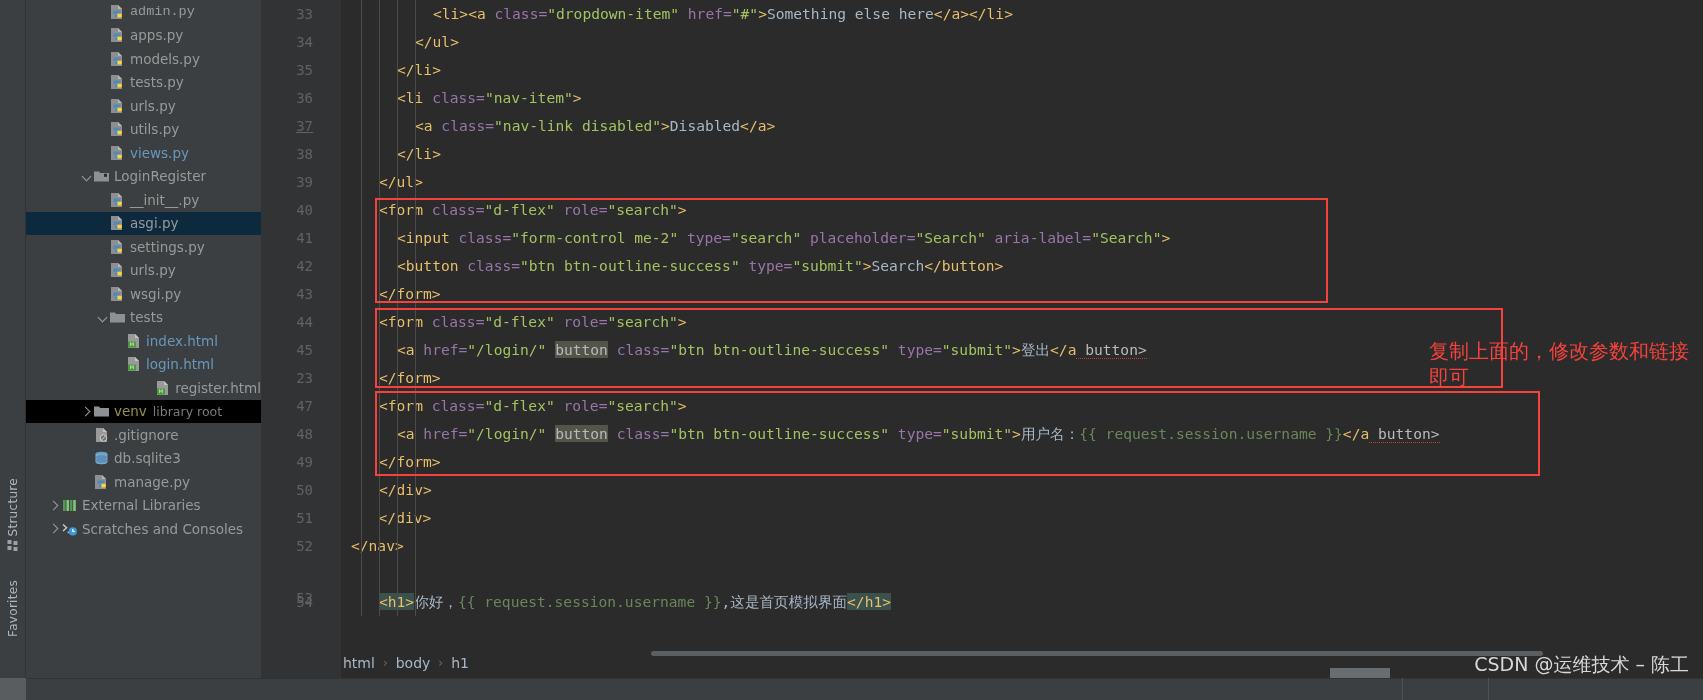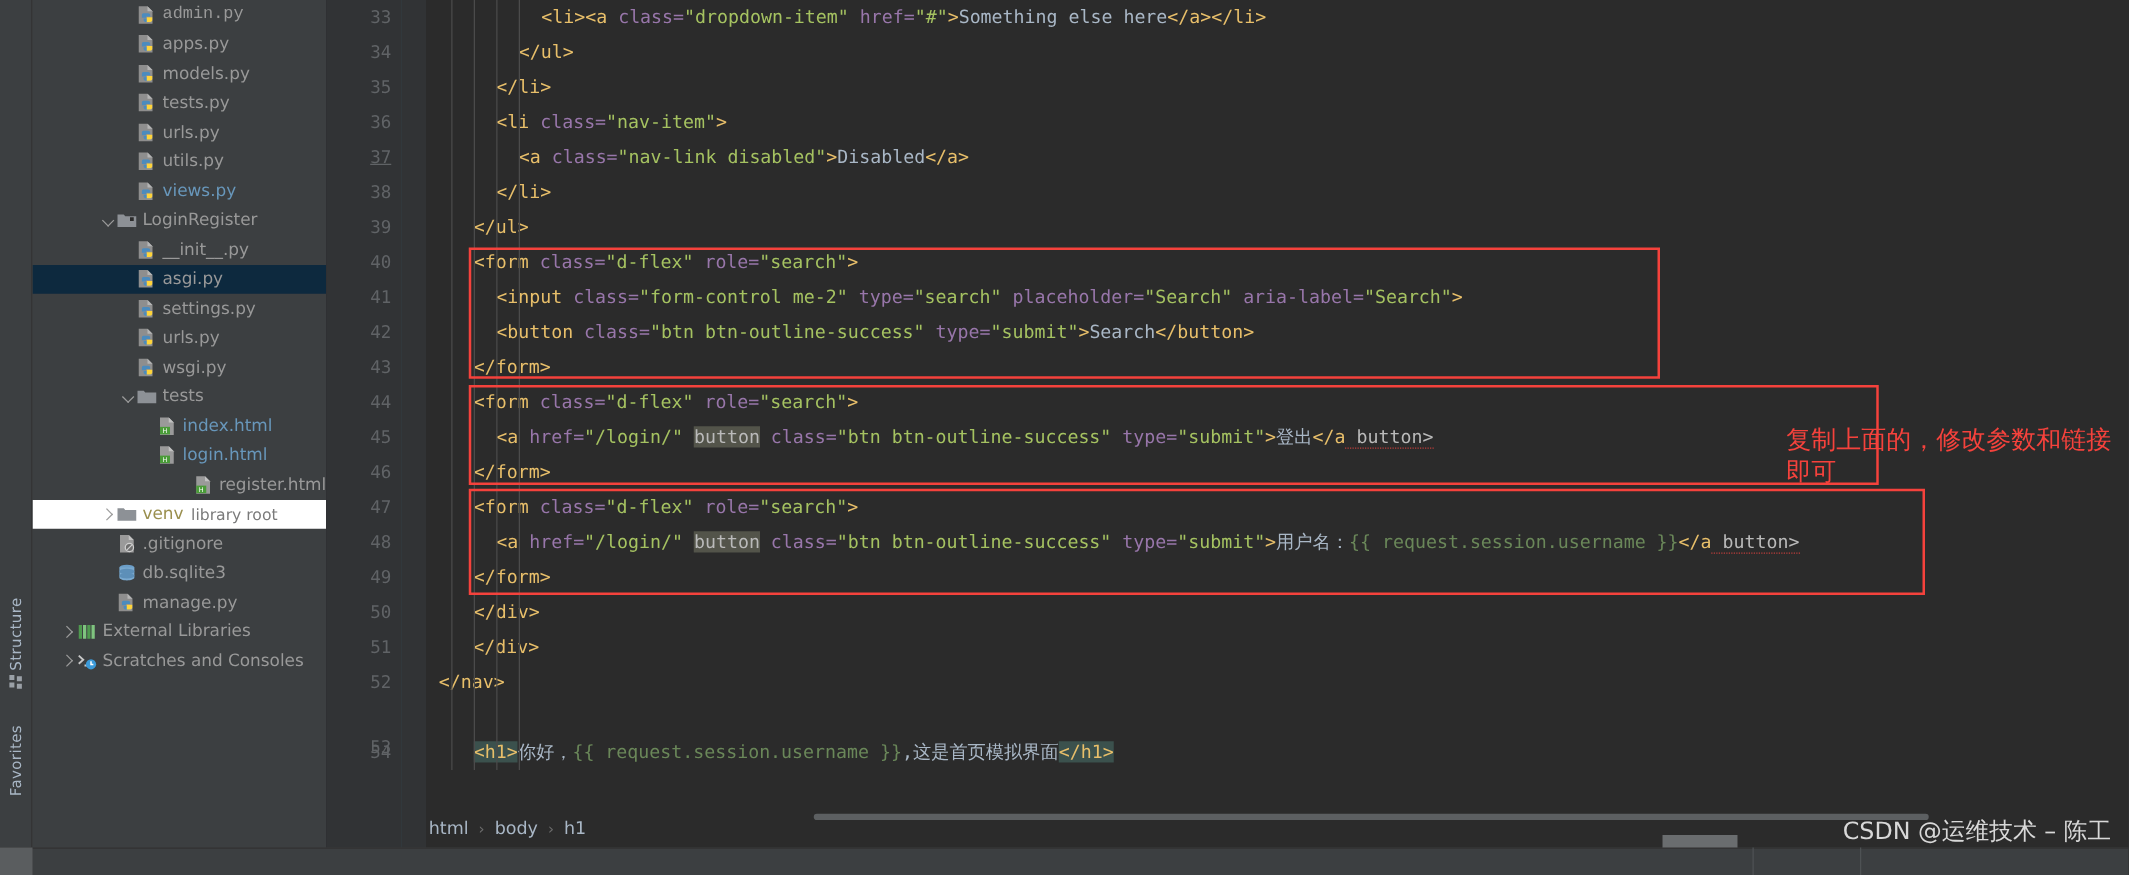--- a/index.html
+++ b/index.html
@@ -63,21 +63,21 @@
     position: relative;
     height: 23.5px;
     display: flex;
     align-items: center;
     color: #bbbbbb;
     font-size: 13.5px;
     white-space: nowrap;
     font-family: "DejaVu Sans", sans-serif;
   }
   .trow.sel { background: #0d293e; }
-  .trow.venv { background: #ffffff; }
+  .trow.venv { background: #000000; }
   .arrow {
     width: 13px; height: 13px;
     position: relative;
     flex: 0 0 13px;
   }
   .arrow::before {
     content: "";
     position: absolute;
     left: 3px; top: 3px;
     width: 6px; height: 6px;
@@ -542,21 +542,21 @@
         <div class="lnum" style="top: 84px; line-height: 28px;">36</div>
         <div class="lnum" style="top: 112px; line-height: 28px; text-decoration: underline;">37</div>
         <div class="lnum" style="top: 140px; line-height: 28px; text-align: right;">38</div>
         <div class="lnum" style="top: 168px; line-height: 28px;">39</div>
         <div class="lnum" style="top: 196px; line-height: 28px;">40</div>
         <div class="lnum" style="top: 224px; line-height: 28px;">41</div>
         <div class="lnum" style="top: 252px; line-height: 28px;">42</div>
         <div class="lnum" style="top: 280px; line-height: 28px;">43</div>
         <div class="lnum" style="top: 308px; line-height: 28px;">44</div>
         <div class="lnum" style="top: 336px; line-height: 28px;">45</div>
-        <div class="lnum" style="top: 364px; line-height: 28px;">46</div>
+        <div class="lnum" style="top: 364px; line-height: 28px;">23</div>
         <div class="lnum" style="top: 392px; line-height: 28px;">47</div>
         <div class="lnum" style="top: 420px; line-height: 28px;">48</div>
         <div class="lnum" style="top: 448px; line-height: 28px;">49</div>
         <div class="lnum" style="top: 476px; line-height: 28px;">50</div>
         <div class="lnum" style="top: 504px; line-height: 28px;">51</div>
         <div class="lnum" style="top: 532px; line-height: 28px;">52</div>
         <div class="lnum" style="top: 560px; line-height: 28px; margin-top: 24px;">53</div>
         <div class="lnum" style="top: 588px; line-height: 28px;">54</div>
       </div>
     <div class="annotstrip"></div>

